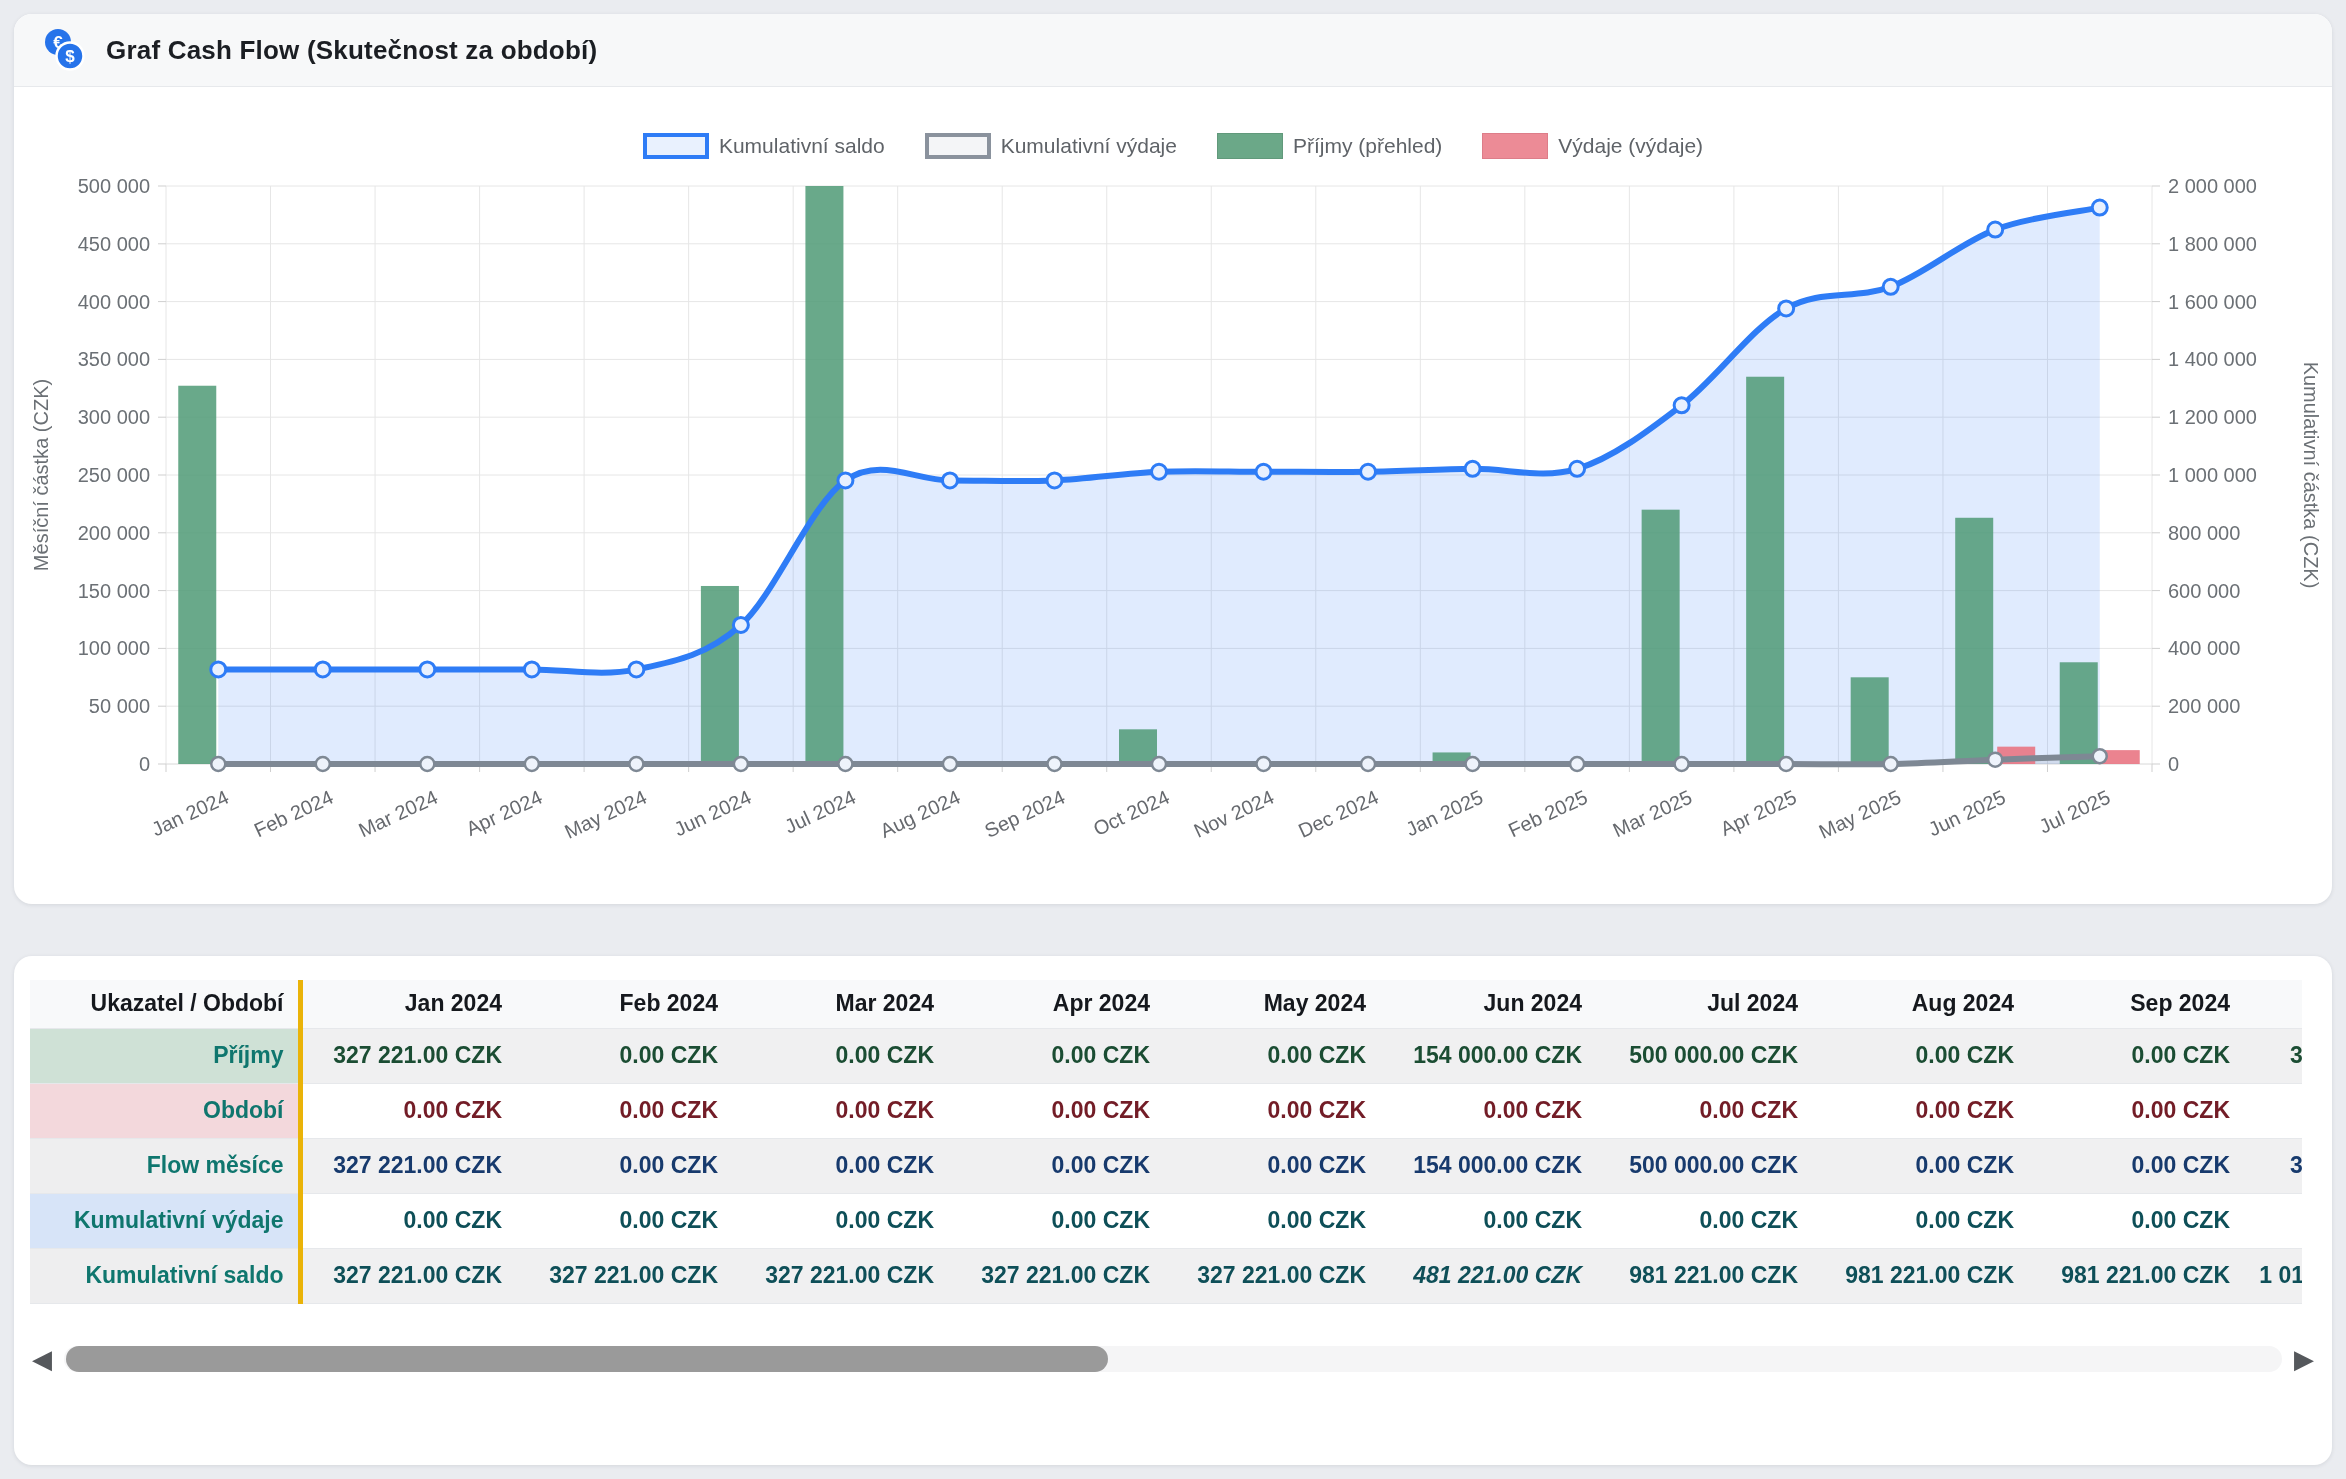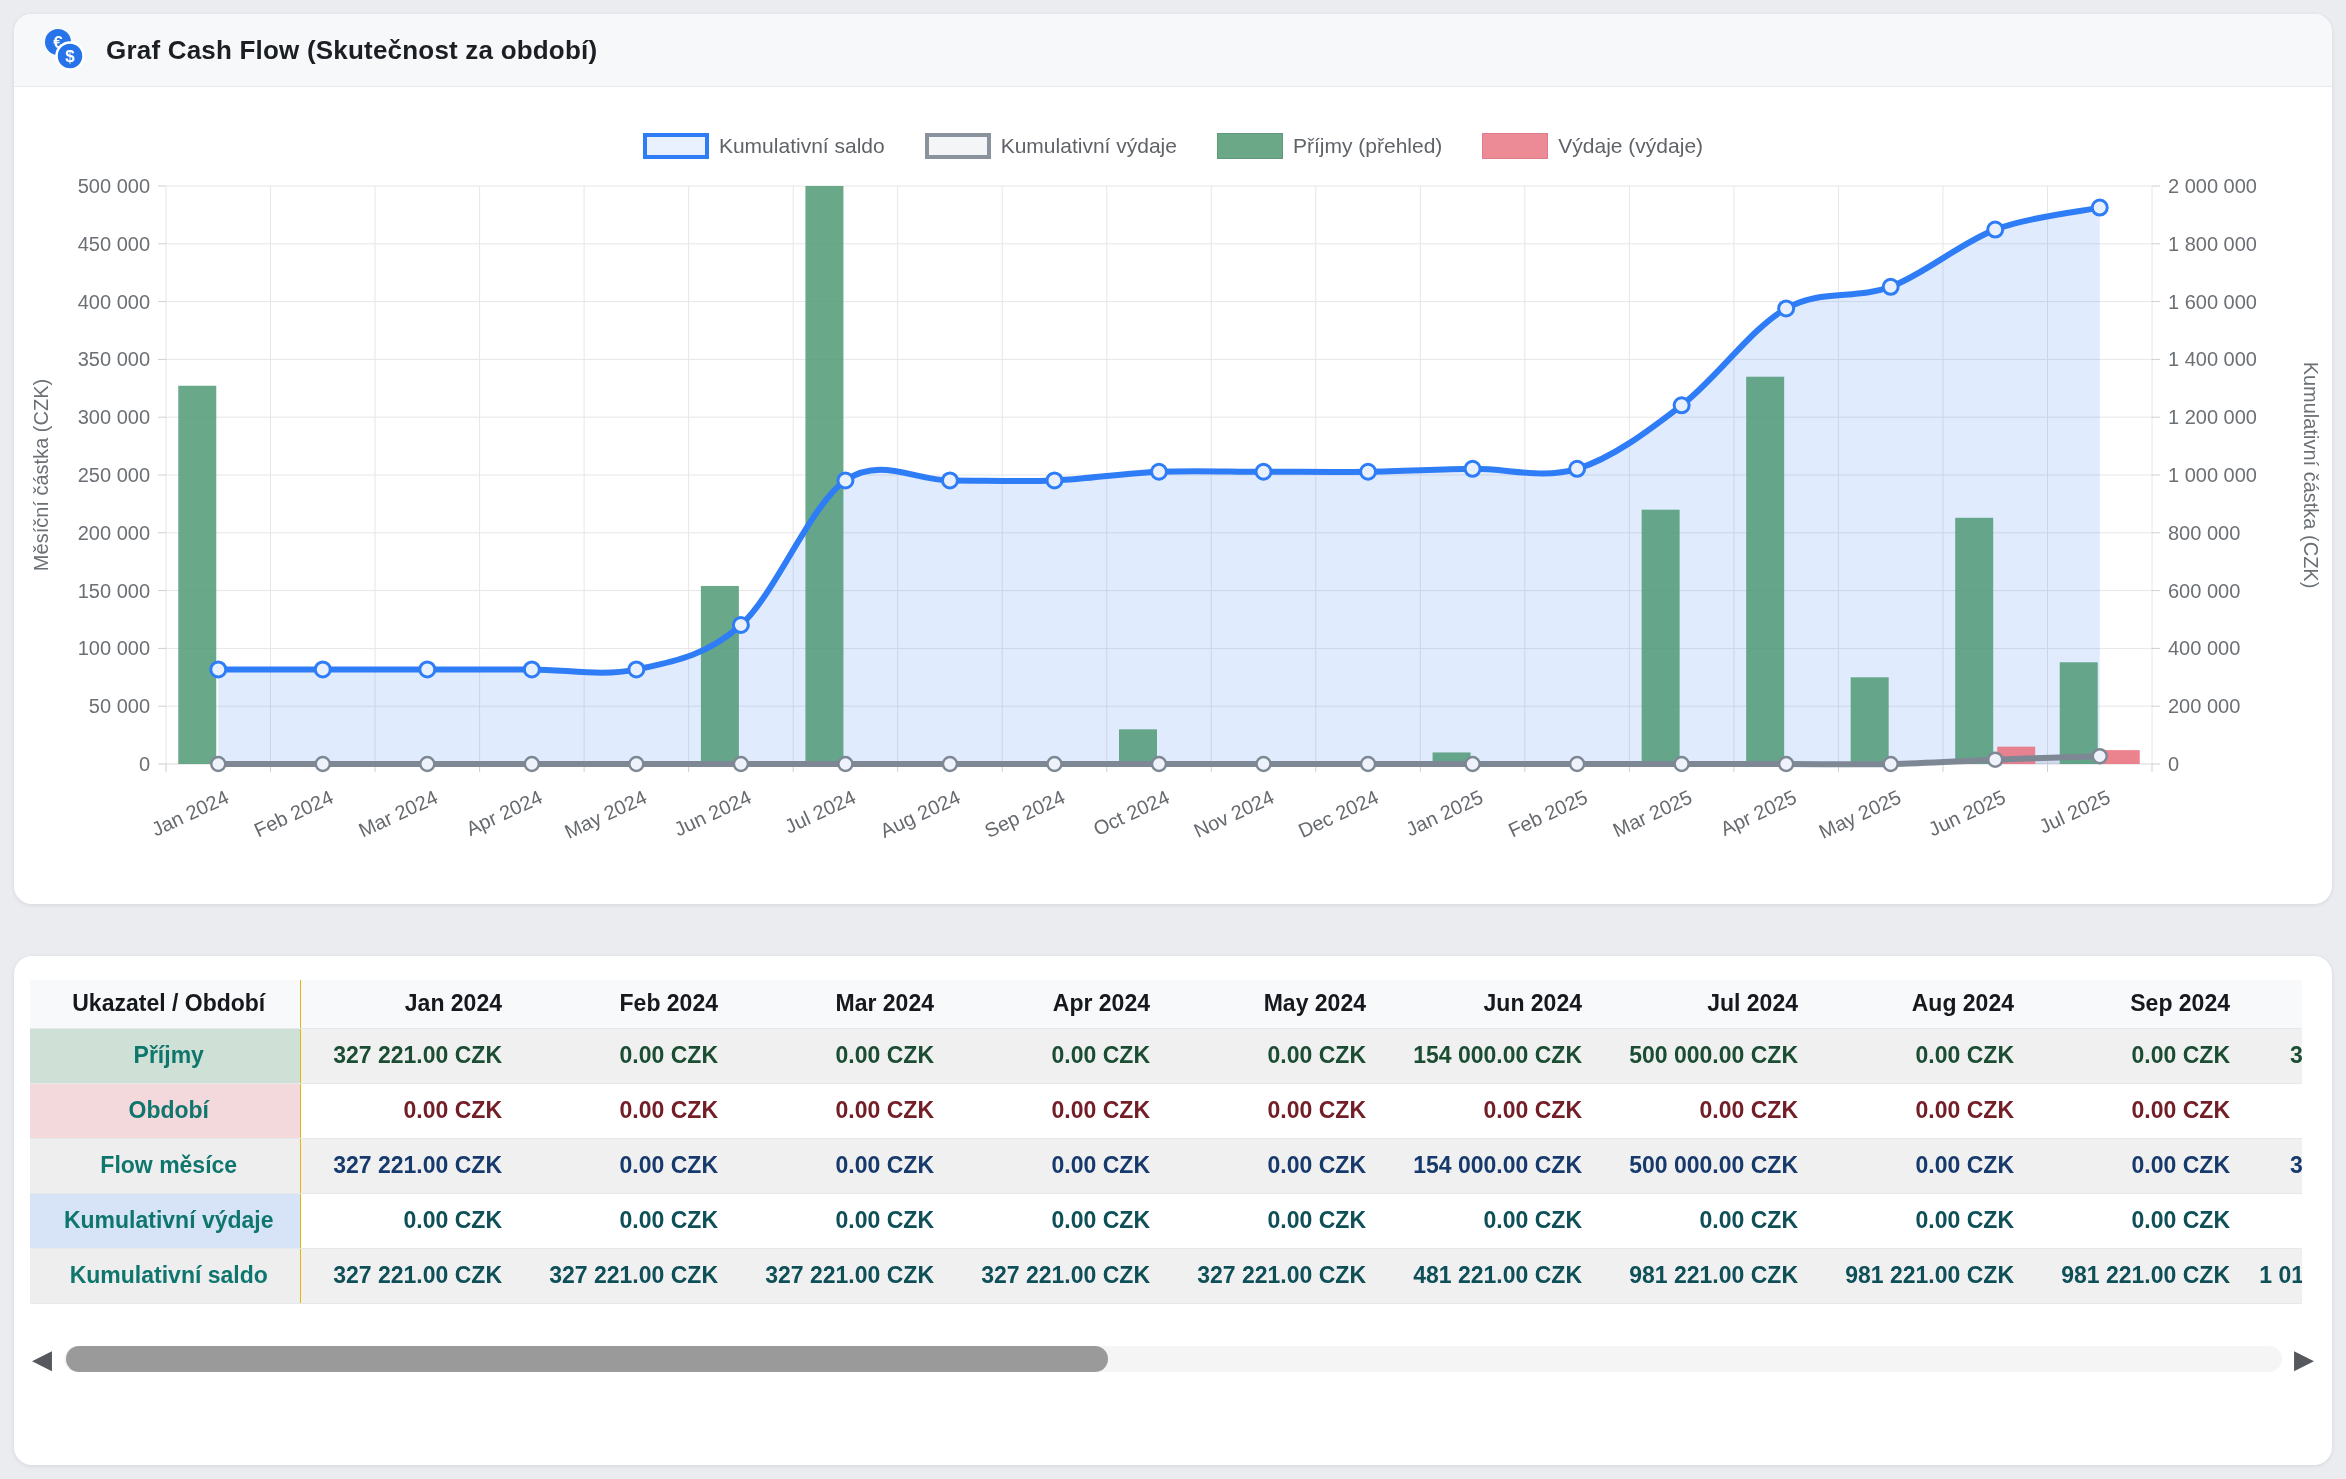--- a/index.html
+++ b/index.html
@@ -48,22 +48,22 @@
   }
   table { border-collapse:collapse; table-layout:fixed; width:2430px; }
   th, td {
     height:55px; padding:0 14px 0 8px; box-sizing:border-box;
     font-size:23px; font-weight:700; text-align:right;
     white-space:nowrap; overflow:hidden;
     border-bottom:1px solid #e6e8eb;
   }
   thead th { height:48px; color:#15181d; background:#f8f9fa; }
   th.corner, td.rowlabel {
-    text-align:center; padding-left:22px;
-    border-right:1px solid #eab308;
+    text-align:right; padding-left:22px;
+    border-right:5px solid #eab308;
   }
   td.rowlabel { color:#0f766e; }
 
   
   .hscroll {
     margin:42px 16px 0 16px;
     display:flex; align-items:center; gap:10px;
   }
   .hs-arrow {
     font-size:26px; color:#55585c; line-height:26px;
@@ -359,21 +359,21 @@
               <td style="color: rgb(14, 79, 88); background: rgb(255, 255, 255);">0.00 CZK</td>
               <td style="color: rgb(14, 79, 88); background: rgb(255, 255, 255);">0.00 CZK</td>
             </tr>
             <tr>
               <td class="rowlabel" style="background: rgb(238, 238, 239);">Kumulativní saldo</td>
               <td style="color: rgb(14, 79, 88); background: rgb(240, 240, 241);">327 221.00 CZK</td>
               <td style="color: rgb(14, 79, 88); background: rgb(240, 240, 241);">327 221.00 CZK</td>
               <td style="color: rgb(14, 79, 88); background: rgb(240, 240, 241);">327 221.00 CZK</td>
               <td style="color: rgb(14, 79, 88); background: rgb(240, 240, 241);">327 221.00 CZK</td>
               <td style="color: rgb(14, 79, 88); background: rgb(240, 240, 241);">327 221.00 CZK</td>
-              <td style="color: rgb(14, 79, 88); background: rgb(240, 240, 241);">481 221.00 CZK</td>
+              <td style="color: rgb(14, 79, 88); background: rgb(240, 240, 241); font-style: italic;">481 221.00 CZK</td>
               <td style="color: rgb(14, 79, 88); background: rgb(240, 240, 241);">981 221.00 CZK</td>
               <td style="color: rgb(14, 79, 88); background: rgb(240, 240, 241);">981 221.00 CZK</td>
               <td style="color: rgb(14, 79, 88); background: rgb(240, 240, 241);">981 221.00 CZK</td>
               <td style="color: rgb(14, 79, 88); background: rgb(240, 240, 241);">1 011 221.00 CZK</td>
             </tr>
           </tbody>
       </table>
     </div>
     <div class="hscroll">
       <button class="hs-arrow" id="hs-left">◀</button>

